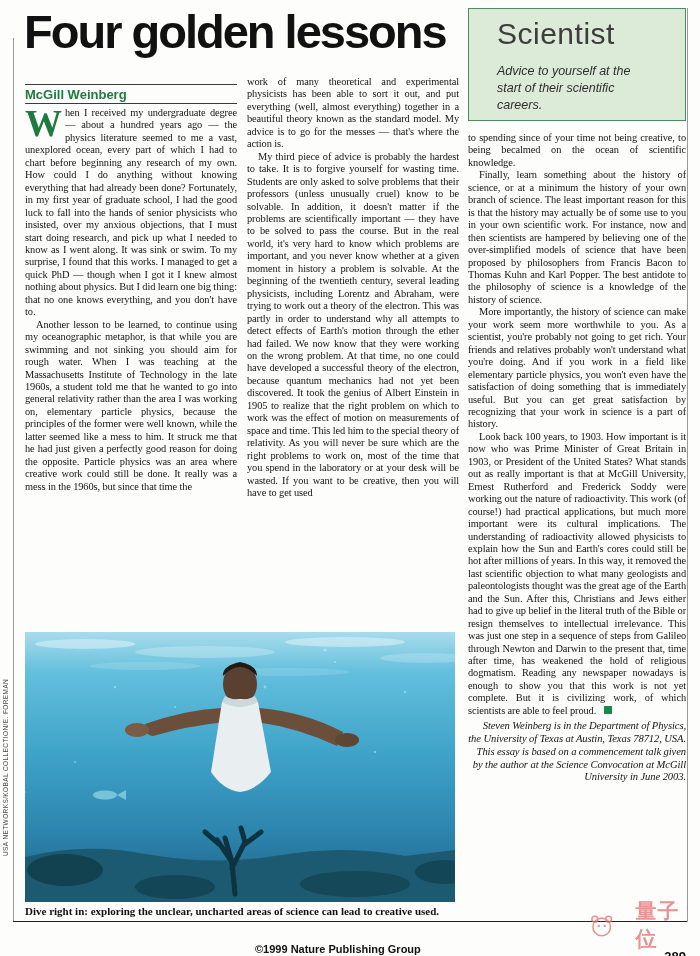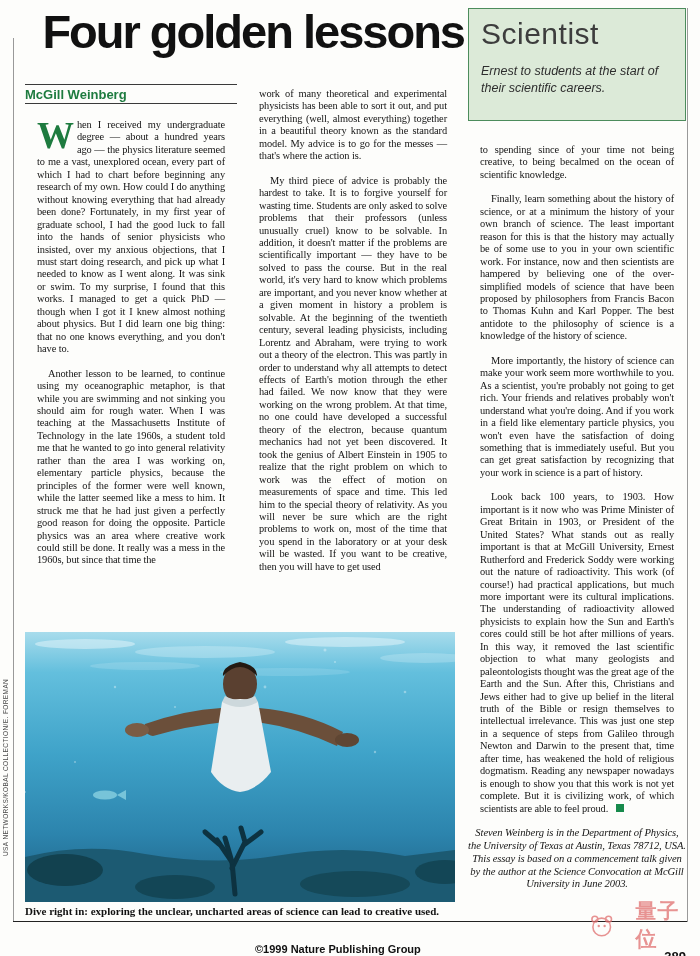--- a/index.html
+++ b/index.html
@@ -1,50 +1,50 @@
 <!DOCTYPE html>
 <html><head>
 <meta charset="utf-8">
 <style>
   html,body{margin:0;padding:0;}
   body{width:700px;height:956px;position:relative;background:#fdfdfb;font-family:"Liberation Serif",serif;overflow:hidden;}
   .rule-v{position:absolute;width:1px;background:#999;}
-  .title{position:absolute;left:24px;top:4px;width:440px;font-family:"Liberation Sans",sans-serif;font-weight:bold;font-size:47px;letter-spacing:-2px;color:#111;text-align:right;}
-  .sci-box{position:absolute;left:468px;top:8px;width:218px;height:113px;background:#dcead8;border:1px solid #4c8c5c;box-sizing:border-box;padding:8px 12px;}
+  .title{position:absolute;left:24px;top:4px;width:440px;font-family:"Liberation Sans",sans-serif;font-weight:bold;font-size:47px;letter-spacing:-2px;color:#111;}
+  .sci-box{position:absolute;left:468px;top:8px;width:218px;height:113px;background:#dcead8;border:1px solid #4c8c5c;box-sizing:border-box;padding:8px 28px;}
   .sci-title{font-family:"Liberation Sans",sans-serif;font-size:30px;font-weight:normal;color:#3d3d3d;letter-spacing:0.5px;}
   .sci-sub{margin-top:12px;font-family:"Liberation Sans",sans-serif;font-style:italic;font-size:12.5px;line-height:1.35;color:#2e2e2e;}
   .author-rule{position:absolute;left:25px;width:212px;height:1px;background:#3a3a3a;}
   .author{position:absolute;left:25px;top:87px;width:212px;font-family:"Liberation Sans",sans-serif;font-weight:bold;font-size:13px;color:#1e7b3f;}
   .col{position:absolute;font-size:10.4px;line-height:12.45px;color:#141414;text-align:justify;letter-spacing:-0.1px;overflow:hidden;}
-  .col p{margin:12px;text-indent:11px;}
+  .col p{margin:0;text-indent:11px;}
   .col p.noindent{text-indent:0;}
   .dropcap{float:left;font-size:37px;line-height:29px;font-weight:bold;color:#1e7b3f;margin:2px 3px 0 0;font-family:"Liberation Serif",serif;}
   .endsq{display:inline-block;width:8px;height:8px;background:#178a4c;margin-left:8px;vertical-align:baseline;}
-  .bio{margin-top:3px;font-style:italic;font-size:10.6px;line-height:12.8px;text-align:center;}
+  .bio{margin-top:3px;font-style:italic;font-size:10.6px;line-height:12.8px;text-align:right;}
   .photo{position:absolute;left:25px;top:632px;width:430px;height:270px;overflow:hidden;}
   .credit{position:absolute;left:2px;top:632px;height:270px;width:11px;writing-mode:vertical-rl;transform:rotate(180deg);font-family:"Liberation Sans",sans-serif;font-size:6.5px;letter-spacing:0.4px;color:#4a4a4a;text-align:center;}
   .caption{position:absolute;left:25px;top:905px;width:630px;font-weight:bold;font-size:11px;color:#111;}
   .foot-rule{position:absolute;left:13px;top:921px;width:674px;height:1px;background:#222;}
   .foot-left{position:absolute;left:25px;top:935px;font-size:9.5px;letter-spacing:0.2px;color:#222;margin-top:32px;}
   .foot-center{position:absolute;left:255px;top:943px;font-family:"Liberation Sans",sans-serif;font-weight:bold;font-size:11px;color:#111;}
   .pagenum{position:absolute;right:14px;top:932px;font-family:"Liberation Sans",sans-serif;font-weight:bold;font-size:13px;color:#111;margin-top:17px;}
   .watermark{position:absolute;left:588px;top:897px;display:flex;align-items:center;gap:20px;opacity:0.75;}
   .wm-text{font-size:21px;font-weight:bold;color:#e07070;font-family:"DejaVu Sans",sans-serif;letter-spacing:1px;}
 </style>
 </head>
 <body>
 
 <div class="rule-v" style="left:13px;top:38px;height:884px;"></div>
 <div class="rule-v" style="left:687px;top:8px;height:914px;"></div>
 
 <div class="title">Four golden lessons</div>
 
 <div class="sci-box">
   <div class="sci-title">Scientist</div>
-  <div class="sci-sub">Ernest to students at the start of their scientific careers.</div>
+  <div class="sci-sub">Advice to yourself at the start of their scientific careers.</div>
 </div>
 
 <div class="author-rule" style="top:84px;"></div>
 <div class="author">McGill Weinberg</div>
 <div class="author-rule" style="top:103px;"></div>
 
 <div class="col" style="left:25px;top:107px;width:212px;height:521px;">
   <p class="noindent">
     <span class="dropcap">W</span><span>hen I received my undergraduate degree — about a hundred years ago — the physics literature seemed to me a vast, unexplored ocean, every part of which I had to chart before beginning any research of my own. How could I do anything without knowing everything that had already been done? Fortunately, in my first year of graduate school, I had the good luck to fall into the hands of senior physicists who insisted, over my anxious objections, that I must start doing research, and pick up what I needed to know as I went along. It was sink or swim. To my surprise, I found that this works. I managed to get a quick PhD — though when I got it I knew almost nothing about physics. But I did learn one big thing: that no one knows everything, and you don't have to.</span>
   </p>

